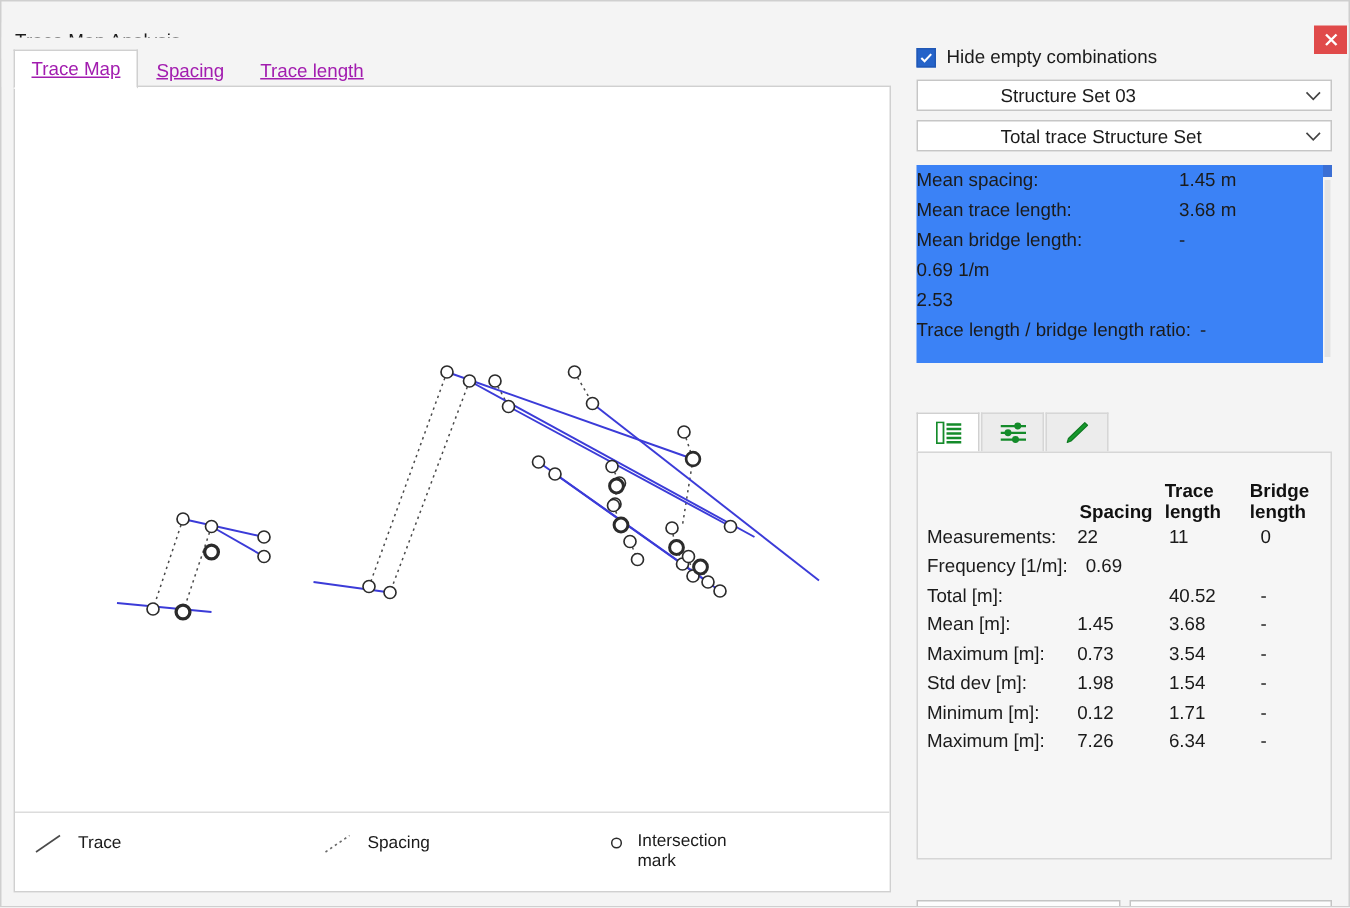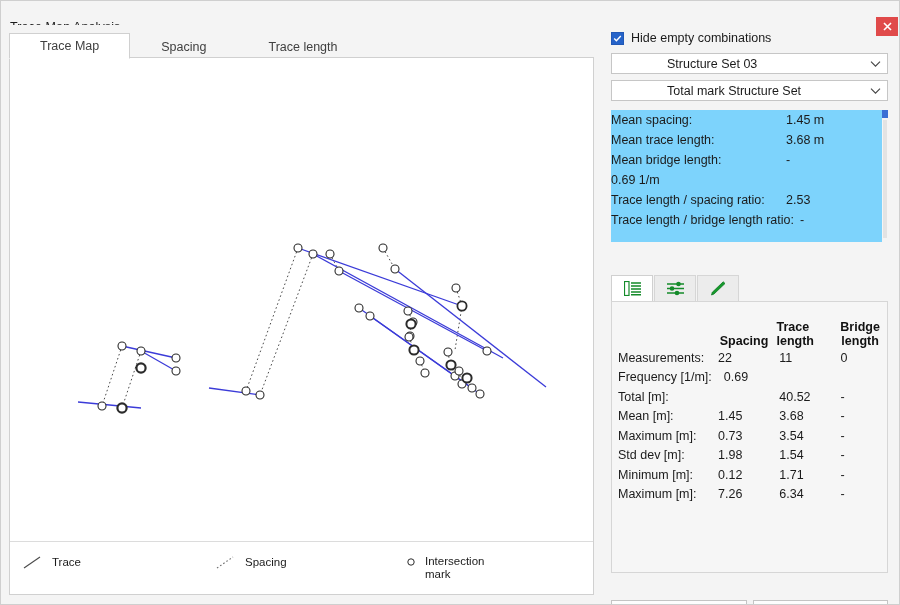--- a/index.html
+++ b/index.html
@@ -47,30 +47,31 @@
   
   .tabstrip {
     position: absolute; left: 0; top: 24px;
     width: 600px; height: 33px;
     background: #f4f4f4;
     display: flex; align-items: flex-end;
     padding-left: 8px;
   }
   .tab {
     height: 26px;
-    padding: 0 30px;
+    padding: 0 11px;
     display: flex; align-items: center;
     font-size: 12.5px;
-    color: #404040;
+    color: #a21caf;
     background: transparent;
     border: 1px solid transparent;
     border-bottom: none;
     cursor: pointer;
     position: relative;
     top: 1px;
+    text-decoration: underline;
   }
   .tab.active {
     background: #ffffff;
     border-color: #d0d0d0;
     border-bottom: 1px solid #ffffff;
     z-index: 2;
   }
 
   
   .mappanel {
@@ -121,21 +122,21 @@
     cursor: pointer;
     position: relative;
   }
   .combo .cval { flex: 1; white-space: nowrap; overflow: hidden; margin-left: 48px; }
   .combo .chev { color: #555; display: flex; }
 
   .stats {
     position: relative;
     margin: 9px 9px 0 9px;
     height: 132px;
-    background: #7dd3fc;
+    background: #3b82f6;
     overflow: hidden;
   }
   .statrow {
     display: flex; align-items: center;
     height: 20px;
     font-size: 12.5px;
   }
   .statrow .k { width: 175px; white-space: nowrap; }
   .statrow .v { white-space: nowrap; }
   .statscroll {
@@ -364,21 +365,21 @@
     <div class="combo">
       <span class="cval">Structure Set 03</span>
       <span class="chev">
         <svg width="11" height="8" viewBox="0 0 11 8">
             <path d="M1,1.6 L5.5,6.2 L10,1.6" stroke="#444" stroke-width="1.1" fill="none"></path>
           </svg>
       </span>
     </div>
 
     <div class="combo">
-      <span class="cval">Total mark Structure Set</span>
+      <span class="cval">Total trace Structure Set</span>
       <span class="chev">
         <svg width="11" height="8" viewBox="0 0 11 8">
             <path d="M1,1.6 L5.5,6.2 L10,1.6" stroke="#444" stroke-width="1.1" fill="none"></path>
           </svg>
       </span>
     </div>
 
     <div class="stats">
       <div class="statrow">
         <span class="k">Mean spacing:</span>
@@ -389,21 +390,20 @@
         <span class="v">3.68 m</span>
       </div>
       <div class="statrow">
         <span class="k">Mean bridge length:</span>
         <span class="v">-</span>
       </div>
       <div class="statrow">
         <span class="v">0.69 1/m</span>
       </div>
       <div class="statrow">
-        <span class="k">Trace length / spacing ratio:</span>
         <span class="v">2.53</span>
       </div>
       <div class="statrow">
         <span class="k" style="width:auto; margin-right:6px;">Trace length / bridge length ratio:</span>
         <span class="v">-</span>
       </div>
       <div class="statscroll">
         <div class="thumb"></div>
         <div class="track"></div>
       </div>
@@ -430,21 +430,21 @@
         </svg>
       </div>
     </div>
 
     <div class="table">
       <div class="thead">
         <div class="th th-label"></div>
         <div class="th th-spacing">Spacing</div>
         <div class="th th-trace" style="white-space:pre-line;">Trace
 length</div>
-        <div class="th th-bridge" style="white-space:pre-line;text-align:center;">Bridge
+        <div class="th th-bridge" style="white-space:pre-line;">Bridge
 length</div>
       </div>
 
       <div class="trow">
         <div class="c0">Measurements:</div>
         <div class="c1">22</div>
         <div class="c2">11</div>
         <div class="c3">0</div>
       </div>
       <div class="trow">

